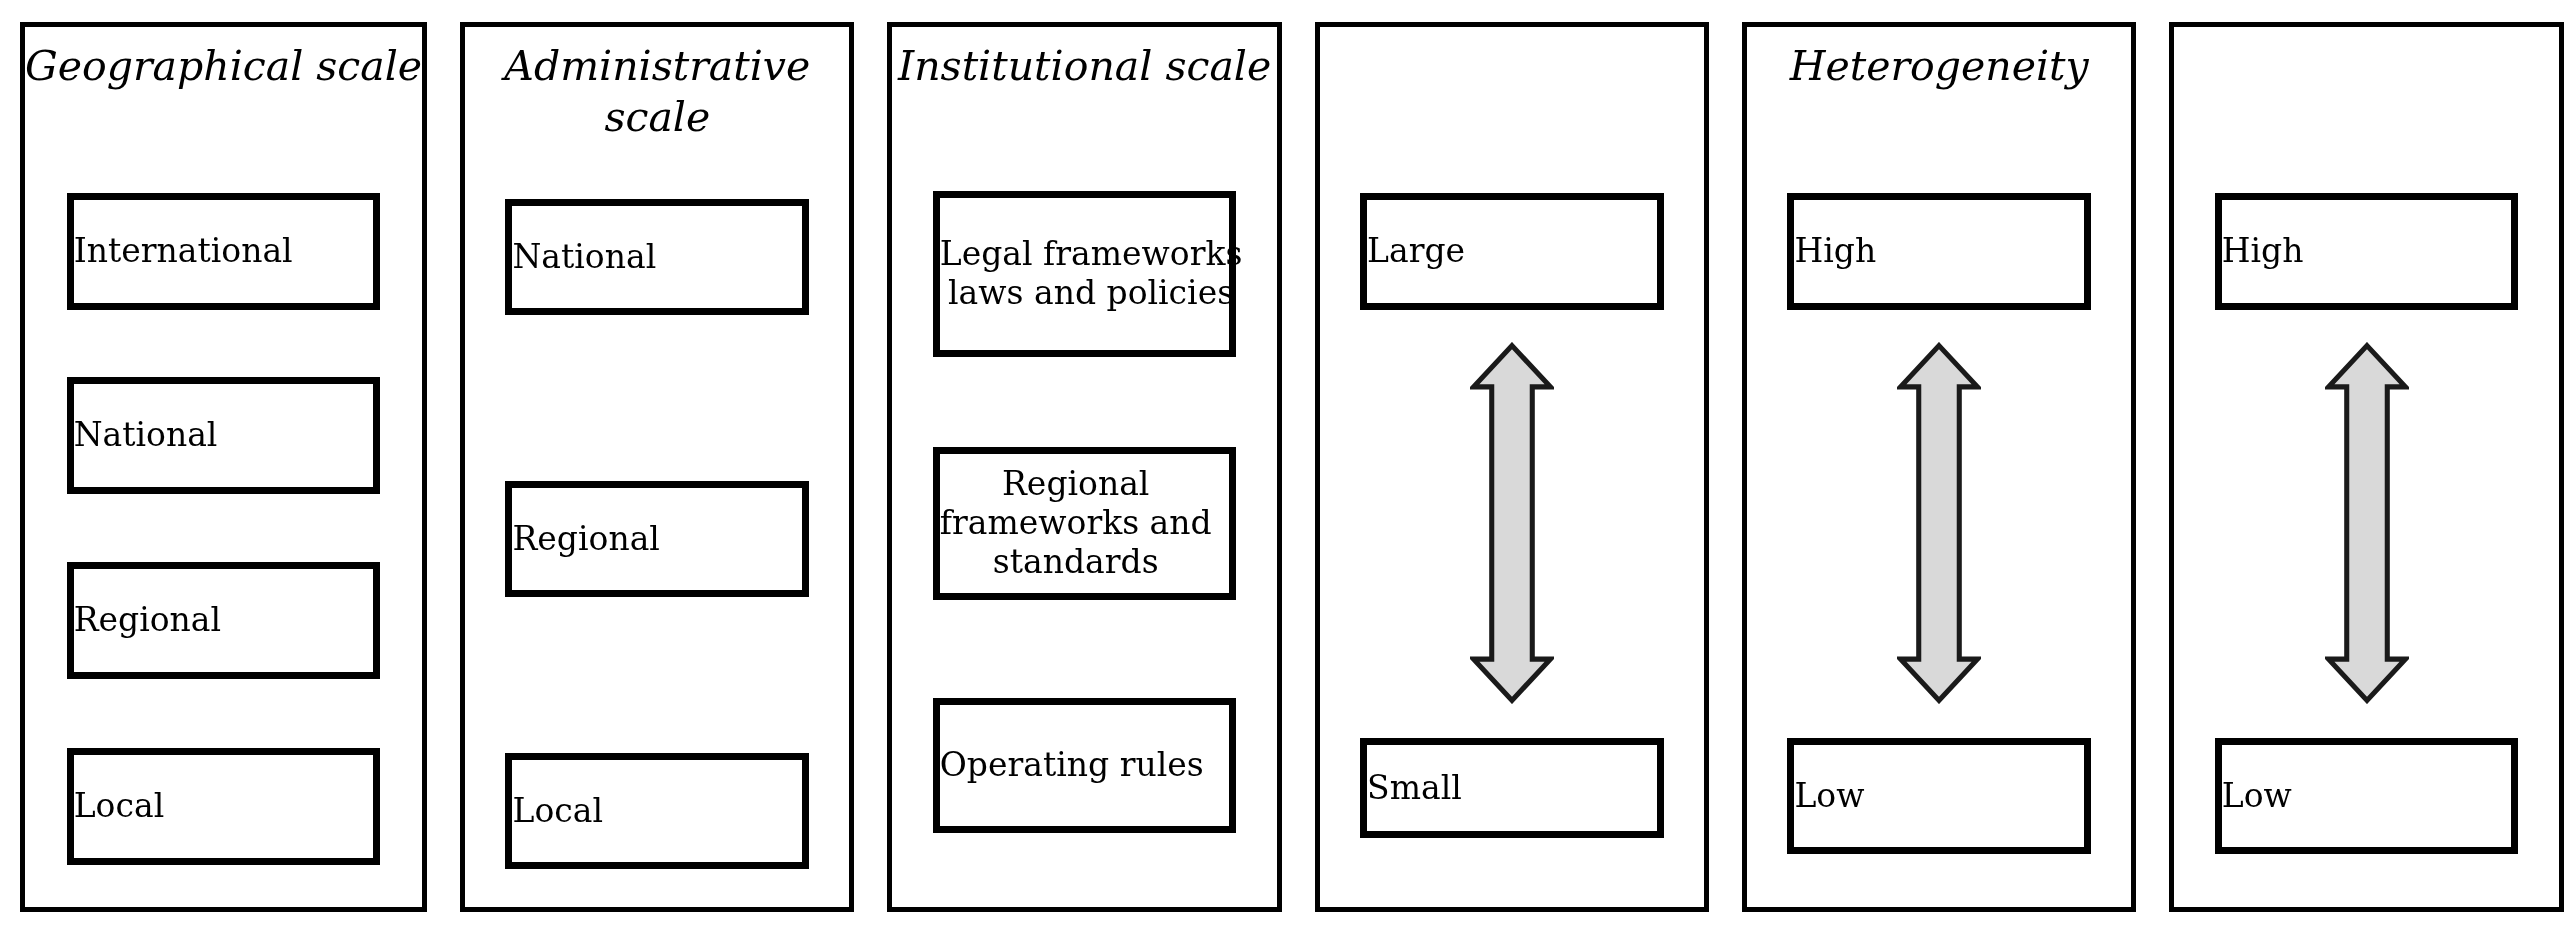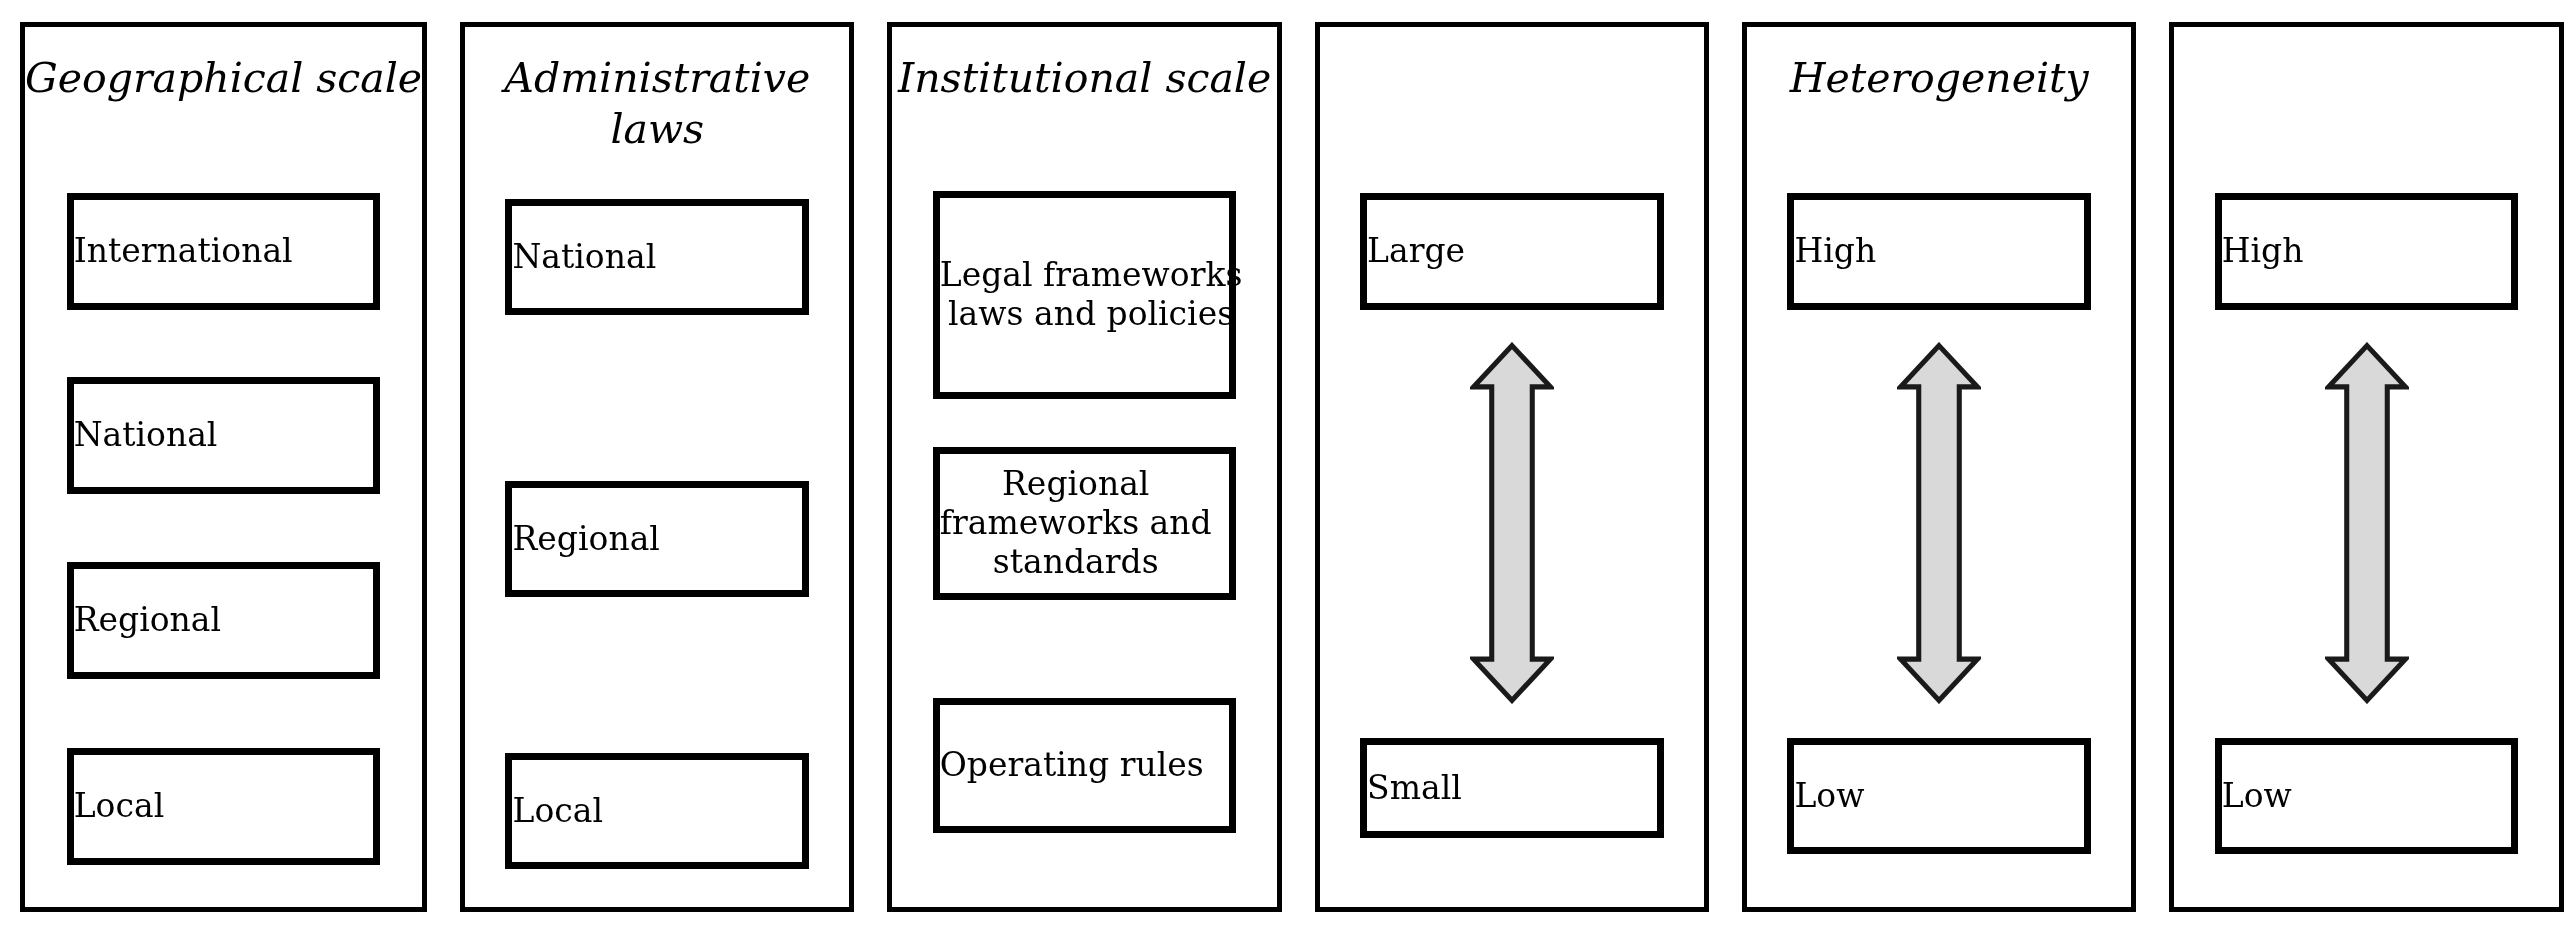--- a/index.html
+++ b/index.html
@@ -21,21 +21,21 @@
   }
   .panel {
     position: relative;
     flex: 1 1 0;
     height: 890px;
     border: 5px solid #000000;
     box-sizing: border-box;
     background: #ffffff;
   }
   .title {
-    margin: 26px 0 0 0;
+    margin: 14px 0 0 0;
     text-align: center;
     font-size: 41px;
     font-weight: normal;
     font-style: italic;
     line-height: 1.25;
     white-space: pre;
     letter-spacing: 0px;
   }
   .box {
     position: absolute;
@@ -80,35 +80,35 @@
     <div class="box" style="top:535px;height:117px">
       <span class="box-label">Regional</span>
     </div>
     <div class="box" style="top:721px;height:117px">
       <span class="box-label">Local</span>
     </div>
   </section>
 
   <section class="panel">
     <h2 class="title">Administrative
-laws</h2>
+scale</h2>
     <div class="box" style="top:172px;height:116px">
       <span class="box-label">National</span>
     </div>
     <div class="box" style="top:454px;height:116px">
       <span class="box-label">Regional</span>
     </div>
     <div class="box" style="top:726px;height:116px">
       <span class="box-label">Local</span>
     </div>
   </section>
 
   <section class="panel">
     <h2 class="title">Institutional scale</h2>
-    <div class="box" style="top:164px;height:208px">
+    <div class="box" style="top:164px;height:166px">
       <span class="box-label">Legal frameworks
 laws and policies</span>
     </div>
     <div class="box" style="top:420px;height:153px">
       <span class="box-label">Regional
 frameworks and
 standards</span>
     </div>
     <div class="box" style="top:671px;height:135px">
       <span class="box-label">Operating rules</span>

